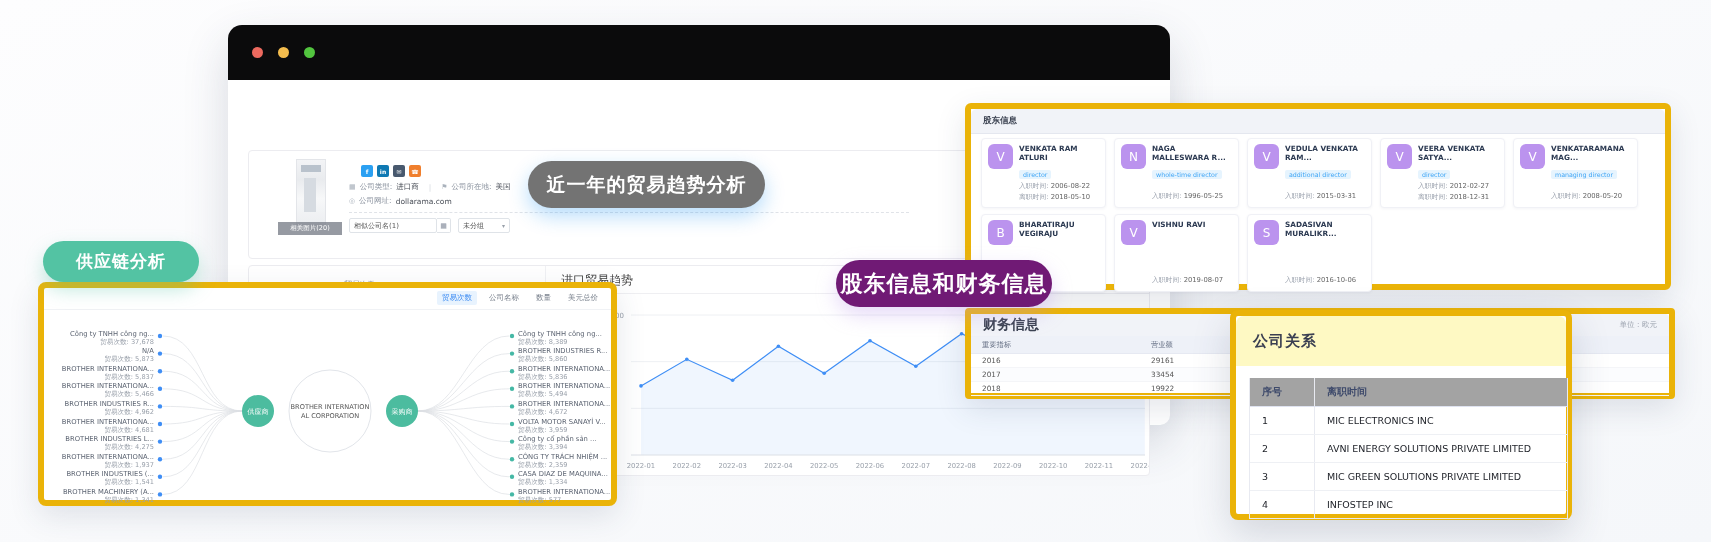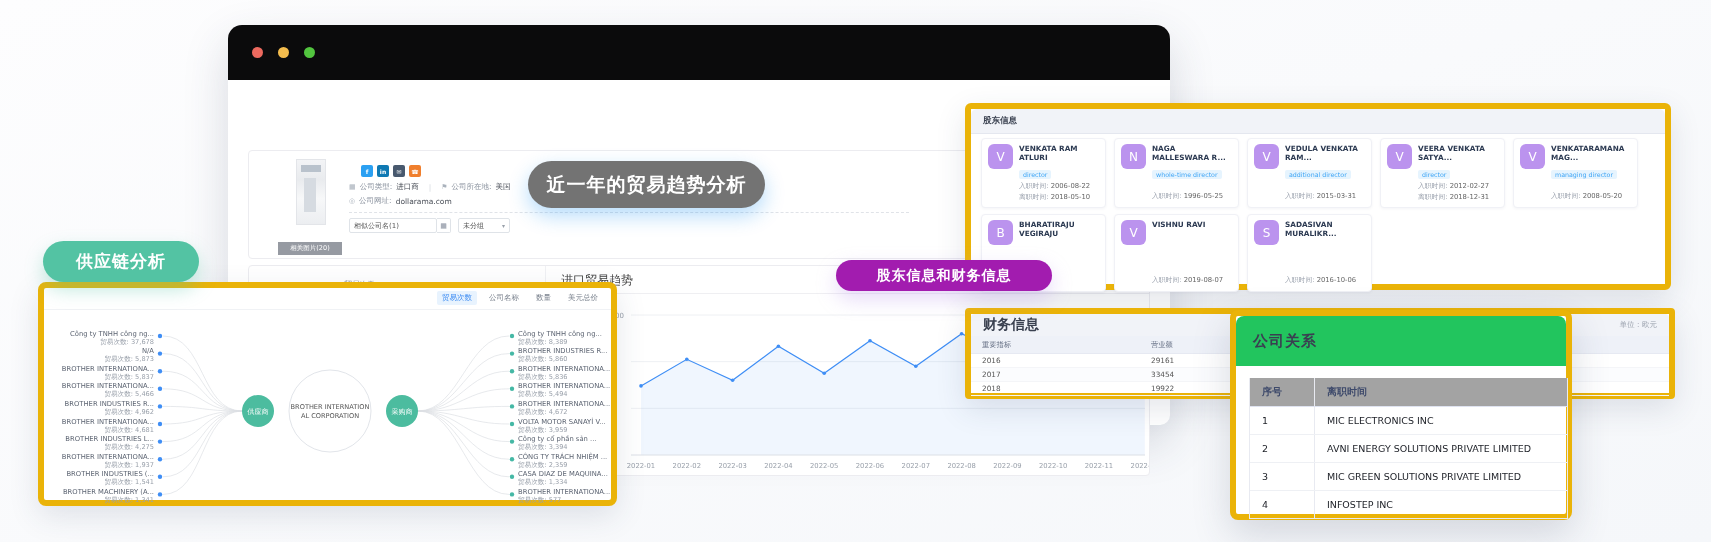--- a/index.html
+++ b/index.html
@@ -12,21 +12,21 @@
 
   
   .window{position:absolute;left:228px;top:25px;width:942px;height:400px;z-index:1;
     border-radius:14px;box-shadow:0 18px 45px rgba(50,60,90,.18);background:#fff;}
   .titlebar{height:55px;background:#0b0b0c;border-radius:14px 14px 0 0;display:flex;align-items:center;padding-left:24px;}
   .dot{width:11px;height:11px;border-radius:50%;margin-right:15px;}
   .win-body{position:relative;height:345px;background:#fff;border-radius:0 0 10px 10px;}
 
   .company-card{position:absolute;left:20px;top:70px;width:900px;height:107px;
     border:1px solid #ececf0;border-radius:4px;background:#fff;}
-  .thumb{position:absolute;left:29px;top:8px;width:64px;height:96px;}
+  .thumb{position:absolute;left:29px;top:8px;width:64px;height:76px;}
   .thumb-img{position:absolute;left:18px;top:0;width:28px;height:64px;border:1px solid #e3e5e9;
     background:linear-gradient(180deg,#f3f4f6 0%,#e9ebee 30%,#f7f8f9 60%,#eceef1 100%);}
   .thumb-img:before{content:"";position:absolute;left:4px;top:5px;right:4px;height:7px;background:#b9c2cc;}
   .thumb-img:after{content:"";position:absolute;left:7px;top:18px;width:12px;height:34px;background:#d6dbe1;}
   .thumb-cap{position:absolute;left:0;bottom:0;width:64px;height:13px;background:rgba(120,126,136,.78);
     color:#fff;font-size:6.5px;line-height:13px;text-align:center;white-space:nowrap;overflow:hidden;}
   .company-info{position:absolute;left:100px;top:10px;width:760px;}
   .c-title{font-size:11px;font-weight:bold;color:#333;margin-left:12px;letter-spacing:.2px;}
   .refresh{color:#3f8ef5;font-size:10px;margin-left:5px;font-weight:normal;}
   .soc-row{margin:4px 0 5px 12px;display:flex;gap:4px;}
@@ -92,38 +92,38 @@
   .fin-table{position:absolute;left:0;top:22px;right:0;}
   .fin-row{display:grid;grid-template-columns:169px 1fr;height:13px;align-items:center;font-size:7.3px;color:#555;
     border-bottom:1px solid #f4f5f8;}
   .fin-row>div{padding-left:11px;}
   .fin-row.head{height:17px;background:#eef1f8;color:#667085;border-bottom:1px solid #e6e9f2;}
   .fin-row:nth-child(odd):not(.head){background:#fbfcfe;}
 
   
   .relations{left:1230px;top:310px;width:342px;height:210px;border-radius:8px;z-index:4;
     box-shadow:0 14px 38px rgba(50,60,90,.18);}
-  .rel-bar{height:50px;background:#22c55e;border-radius:8px 8px 0 0;display:flex;align-items:center;padding:0 17px;}
+  .rel-bar{height:50px;background:#fef9c3;border-radius:8px 8px 0 0;display:flex;align-items:center;padding:0 17px;}
   .rel-title{font-size:15px;color:#3a3f51;font-weight:bold;letter-spacing:1px;}
   .rel-table{position:absolute;left:13px;top:62px;width:317px;border:1px solid #e8eaf1;border-top:none;}
   .rel-row{display:grid;grid-template-columns:65px 1fr;height:27px;align-items:center;font-size:9.5px;color:#1c1f26;
     border-bottom:1px solid #eef0f4;}
   .rel-row>div{padding-left:12px;white-space:nowrap;overflow:hidden;}
   .rel-row>div:first-child{border-right:1px solid #e8eaf1;height:100%;display:flex;align-items:center;box-sizing:border-box;}
   .rel-row.head{height:28px;background:#a3a3a3;color:#3e4a6b;font-weight:bold;font-size:10px;border-bottom:1px solid #dfe3f0;}
   .rel-row:last-child{border-bottom:none;}
 
   
   .badge{position:absolute;z-index:6;color:#fff;font-weight:bold;display:flex;align-items:center;justify-content:center;
     white-space:nowrap;letter-spacing:1px;}
   .badge-green{left:43px;top:241px;width:156px;height:41px;border-radius:21px;background:#53c3a3;font-size:17px;
     box-shadow:0 8px 18px rgba(83,195,163,.35);}
   .badge-blue{left:528px;top:161px;width:237px;height:47px;border-radius:24px;background:#737373;font-size:19px;
     box-shadow:0 8px 20px rgba(13,139,242,.30);}
-  .badge-purple{left:836px;top:260px;width:216px;height:31px;border-radius:24px;background:#a21caf;font-size:14px;
+  .badge-purple{left:836px;top:260px;width:216px;height:47px;border-radius:24px;background:#701a75;font-size:22px;
     box-shadow:0 8px 20px rgba(182,148,235,.35);}
 </style>
 </head>
 <body>
 
 <div class="scene">
 
   <div class="window">
     <div class="titlebar">
       <span class="dot" style="background: rgb(237, 106, 95);"></span>

